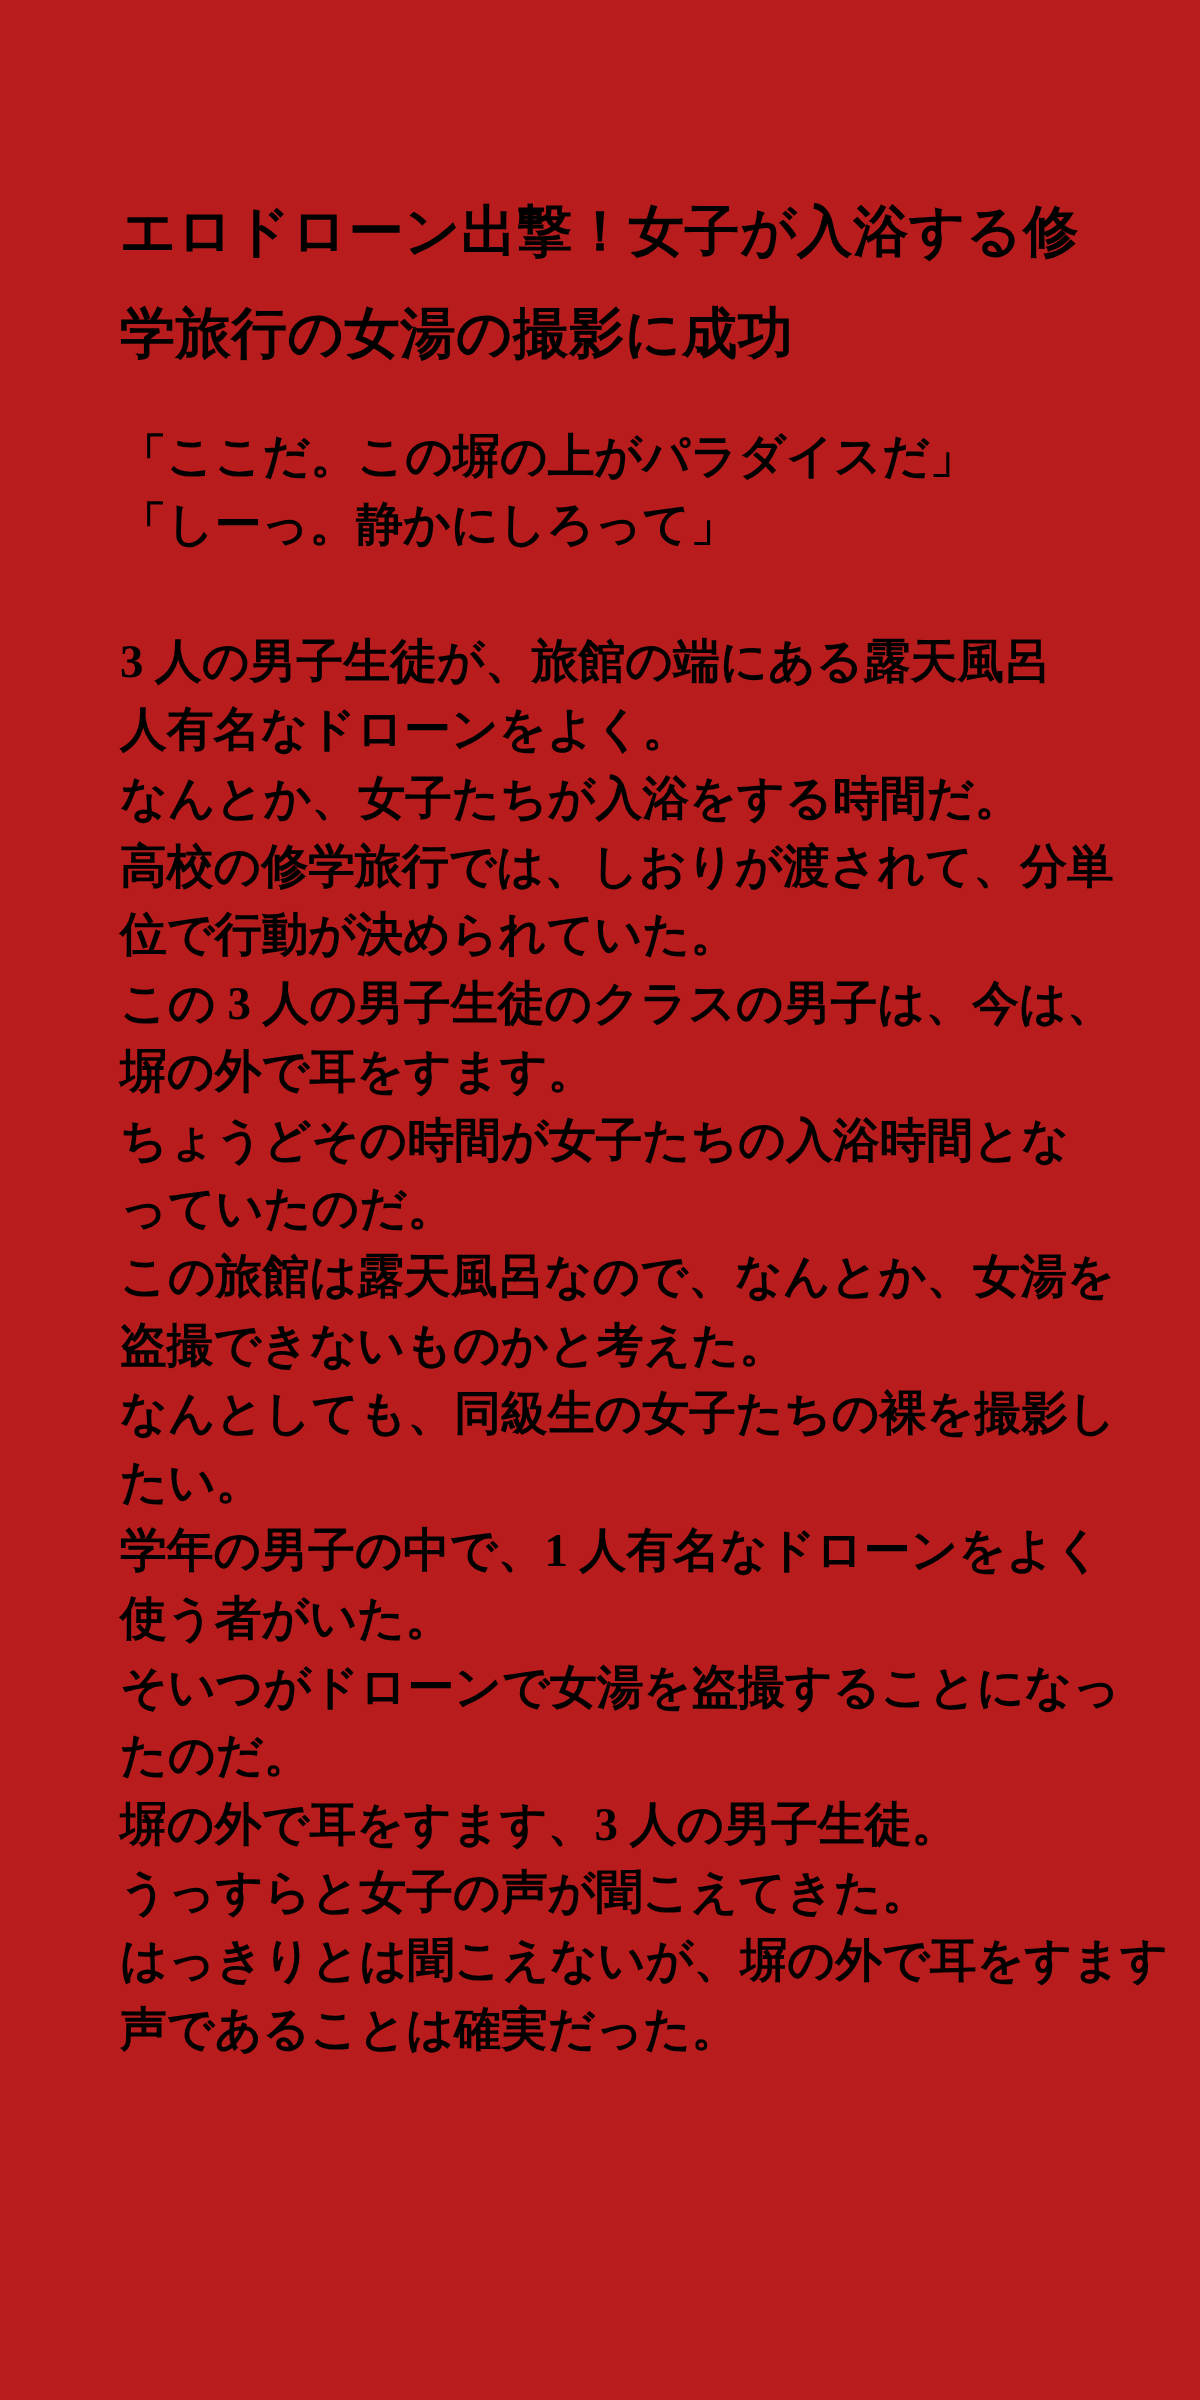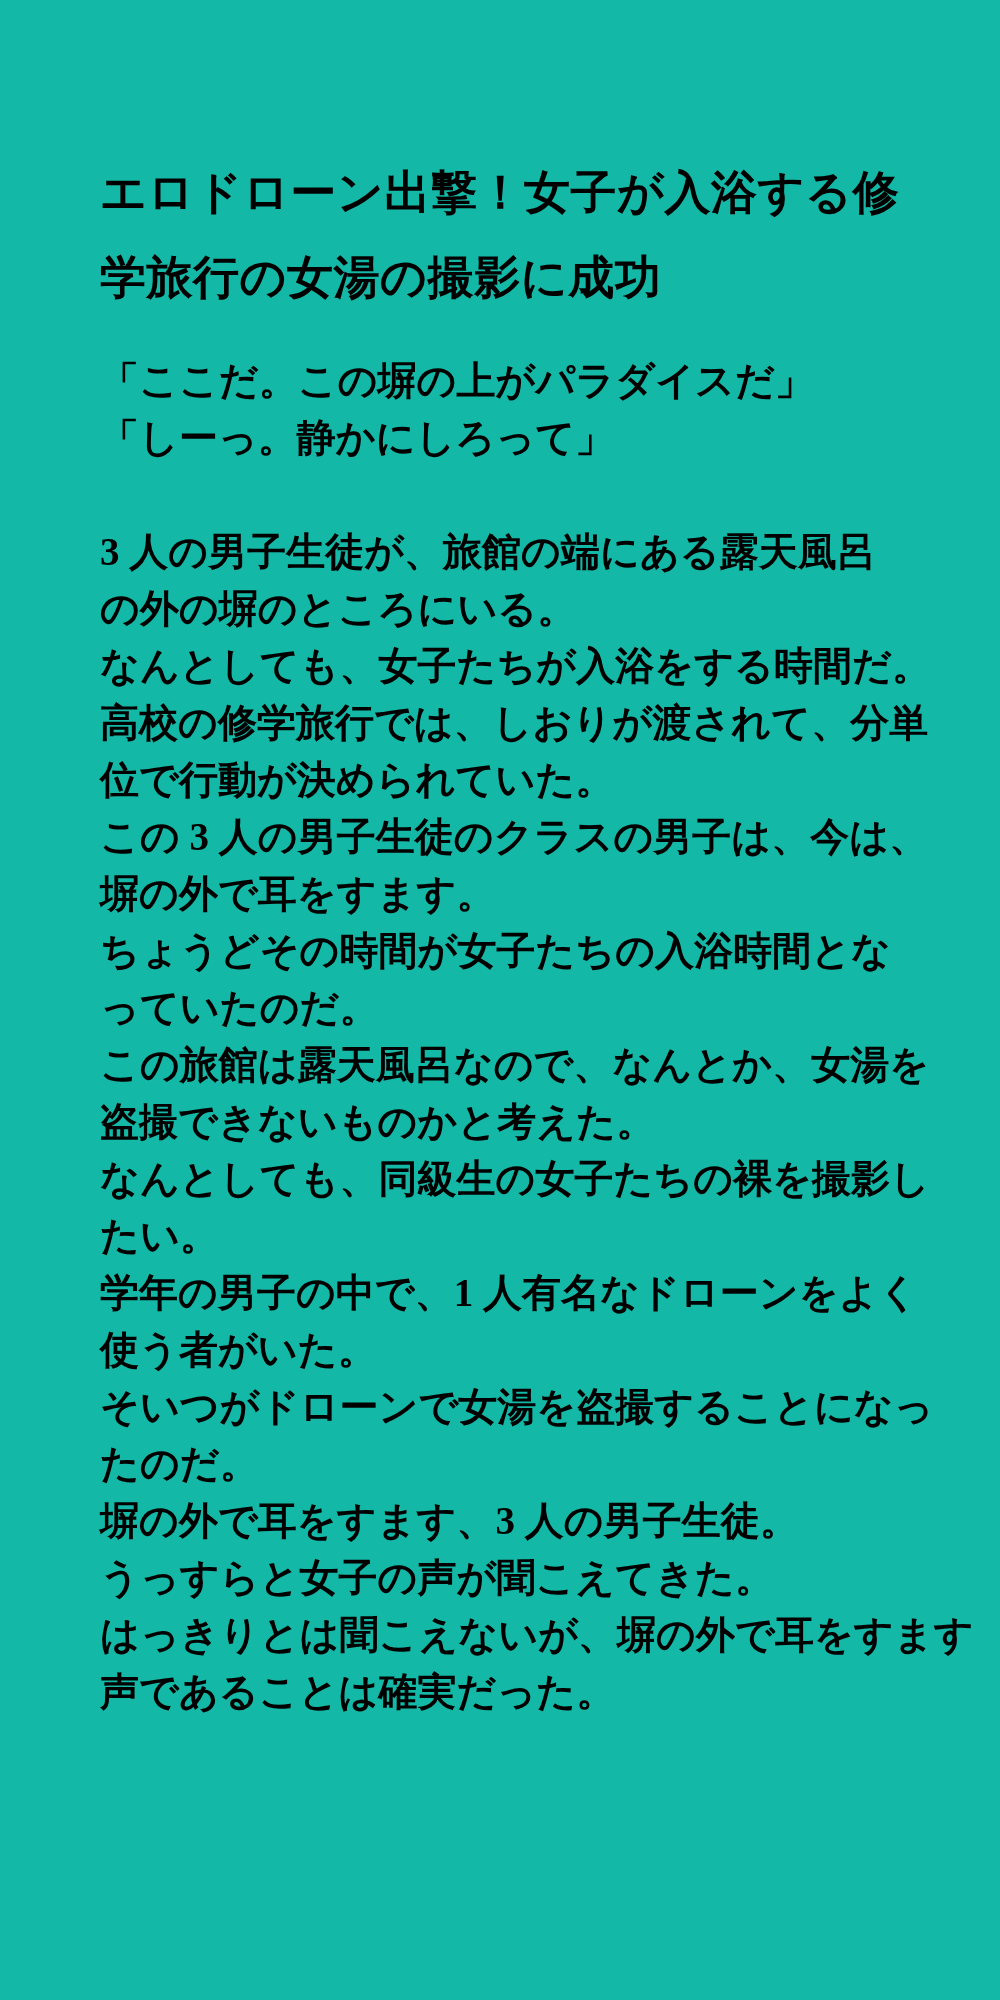--- a/index.html
+++ b/index.html
@@ -10,21 +10,21 @@
     width: 1000px;
     height: 2000px;
     background: #ffffff;
     color: #000000;
     font-family: "Liberation Serif", "DejaVu Serif", serif;
   }
   .page {
     position: relative;
     width: 1000px;
     height: 2000px;
-    background: #14b8a6;
+    background: #b91c1c;
     overflow: hidden;
   }
   .title {
     position: absolute;
     left: 100px;
     top: 150px;
     width: 830px;
     margin: 0;
     font-size: 46px;
     font-weight: 700;
@@ -60,22 +60,22 @@
     <span class="title-line">エロドローン出撃！女子が入浴する修</span>
     <span class="title-line">学旅行の女湯の撮影に成功</span>
   </h1>
 
   <div class="body-text">
 
   <p class="line">「ここだ。この塀の上がパラダイスだ」</p>
       <p class="line">「しーっ。静かにしろって」</p>
       <p class="line"></p>
       <p class="line">3 人の男子生徒が、旅館の端にある露天風呂</p>
-      <p class="line">の外の塀のところにいる。</p>
-      <p class="line">なんとしても、女子たちが入浴をする時間だ。</p>
+      <p class="line">人有名なドローンをよく。</p>
+      <p class="line">なんとか、女子たちが入浴をする時間だ。</p>
       <p class="line">高校の修学旅行では、しおりが渡されて、分単</p>
       <p class="line">位で行動が決められていた。</p>
       <p class="line">この 3 人の男子生徒のクラスの男子は、今は、</p>
       <p class="line">塀の外で耳をすます。</p>
       <p class="line">ちょうどその時間が女子たちの入浴時間とな</p>
       <p class="line">っていたのだ。</p>
       <p class="line">この旅館は露天風呂なので、なんとか、女湯を</p>
       <p class="line">盗撮できないものかと考えた。</p>
       <p class="line">なんとしても、同級生の女子たちの裸を撮影し</p>
       <p class="line">たい。</p>

